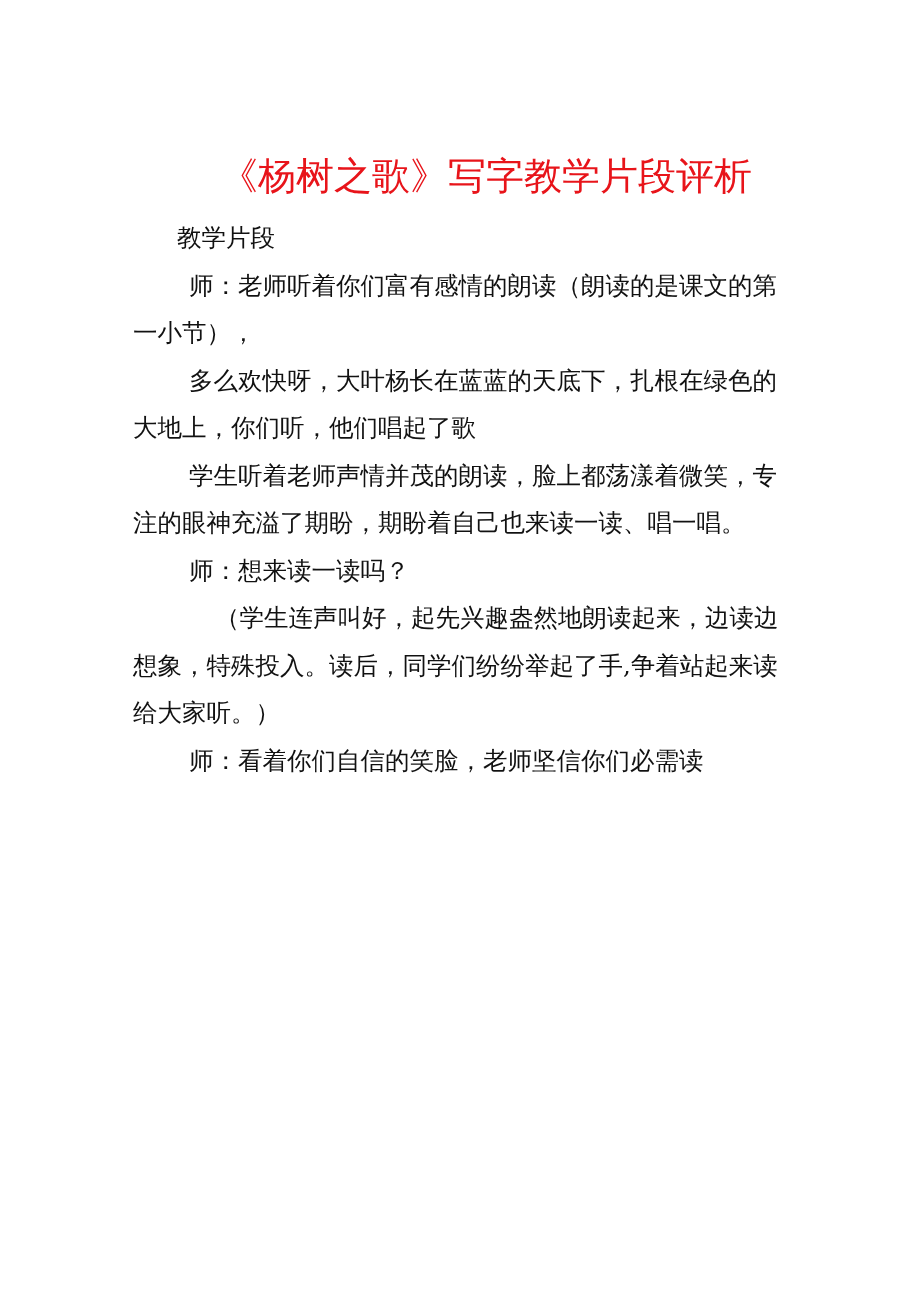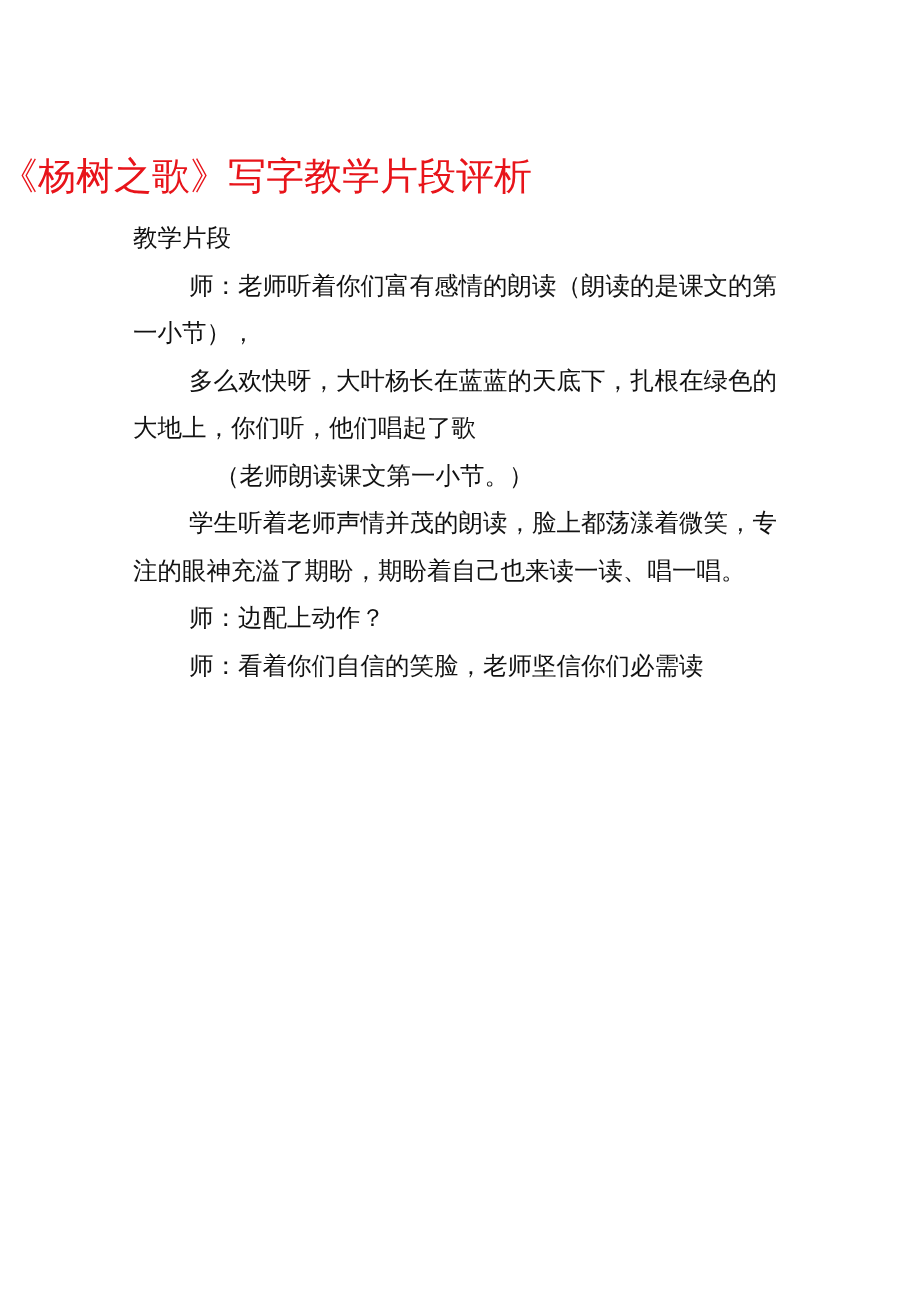--- a/index.html
+++ b/index.html
@@ -20,51 +20,52 @@
       left: 0;
       top: 0;
       width: 920px;
       height: 1301px;
     }
     .title {
       position: absolute;
       top: 148px;
       left: 0;
       width: 740px;
-      text-align: left;
+      text-align: right;
       font-size: 38px;
       line-height: 56px;
       color: #e8141a;
       letter-spacing: 0px;
       font-family: "DejaVu Serif", "Liberation Serif", serif;
+      padding-left: 12px;
     }
     .body-text {
       position: absolute;
       left: 133px;
       top: 214px;
       width: 660px;
       font-size: 24.5px;
       line-height: 47.5px;
     }
     .p {
       margin: 0;
       padding: 0;
     }
     .indent2 { text-indent: 56px; }
     .indent3 { text-indent: 82px; }
-    .noindent { text-indent: 0; }
+    .noindent { text-indent: 0; margin-left: 44px; }
   </style>
 </head>
 <body>
 
 <div class="page">
   <div class="title">《杨树之歌》写字教学片段评析</div>
 
   <div class="body-text">
     <p class="p noindent">教学片段</p>
     <p class="p indent2">师：老师听着你们富有感情的朗读（朗读的是课文的第一小节），</p>
     <p class="p indent2">多么欢快呀，大叶杨长在蓝蓝的天底下，扎根在绿色的大地上，你们听，他们唱起了歌</p>
-    <p class="p indent3">（老师朗读课文第一小节。）</p>
     <p class="p indent2">学生听着老师声情并茂的朗读，脸上都荡漾着微笑，专注的眼神充溢了期盼，期盼着自己也来读一读、唱一唱。</p>
-    <p class="p indent2">师：边配上动作？</p>
+    <p class="p indent2">师：想来读一读吗？</p>
+    <p class="p indent3">（学生连声叫好，起先兴趣盎然地朗读起来，边读边想象，特殊投入。读后，同学们纷纷举起了手,争着站起来读给大家听。）</p>
     <p class="p indent2">师：看着你们自信的笑脸，老师坚信你们必需读</p>
   </div>
 </div>
 
 </body></html>

